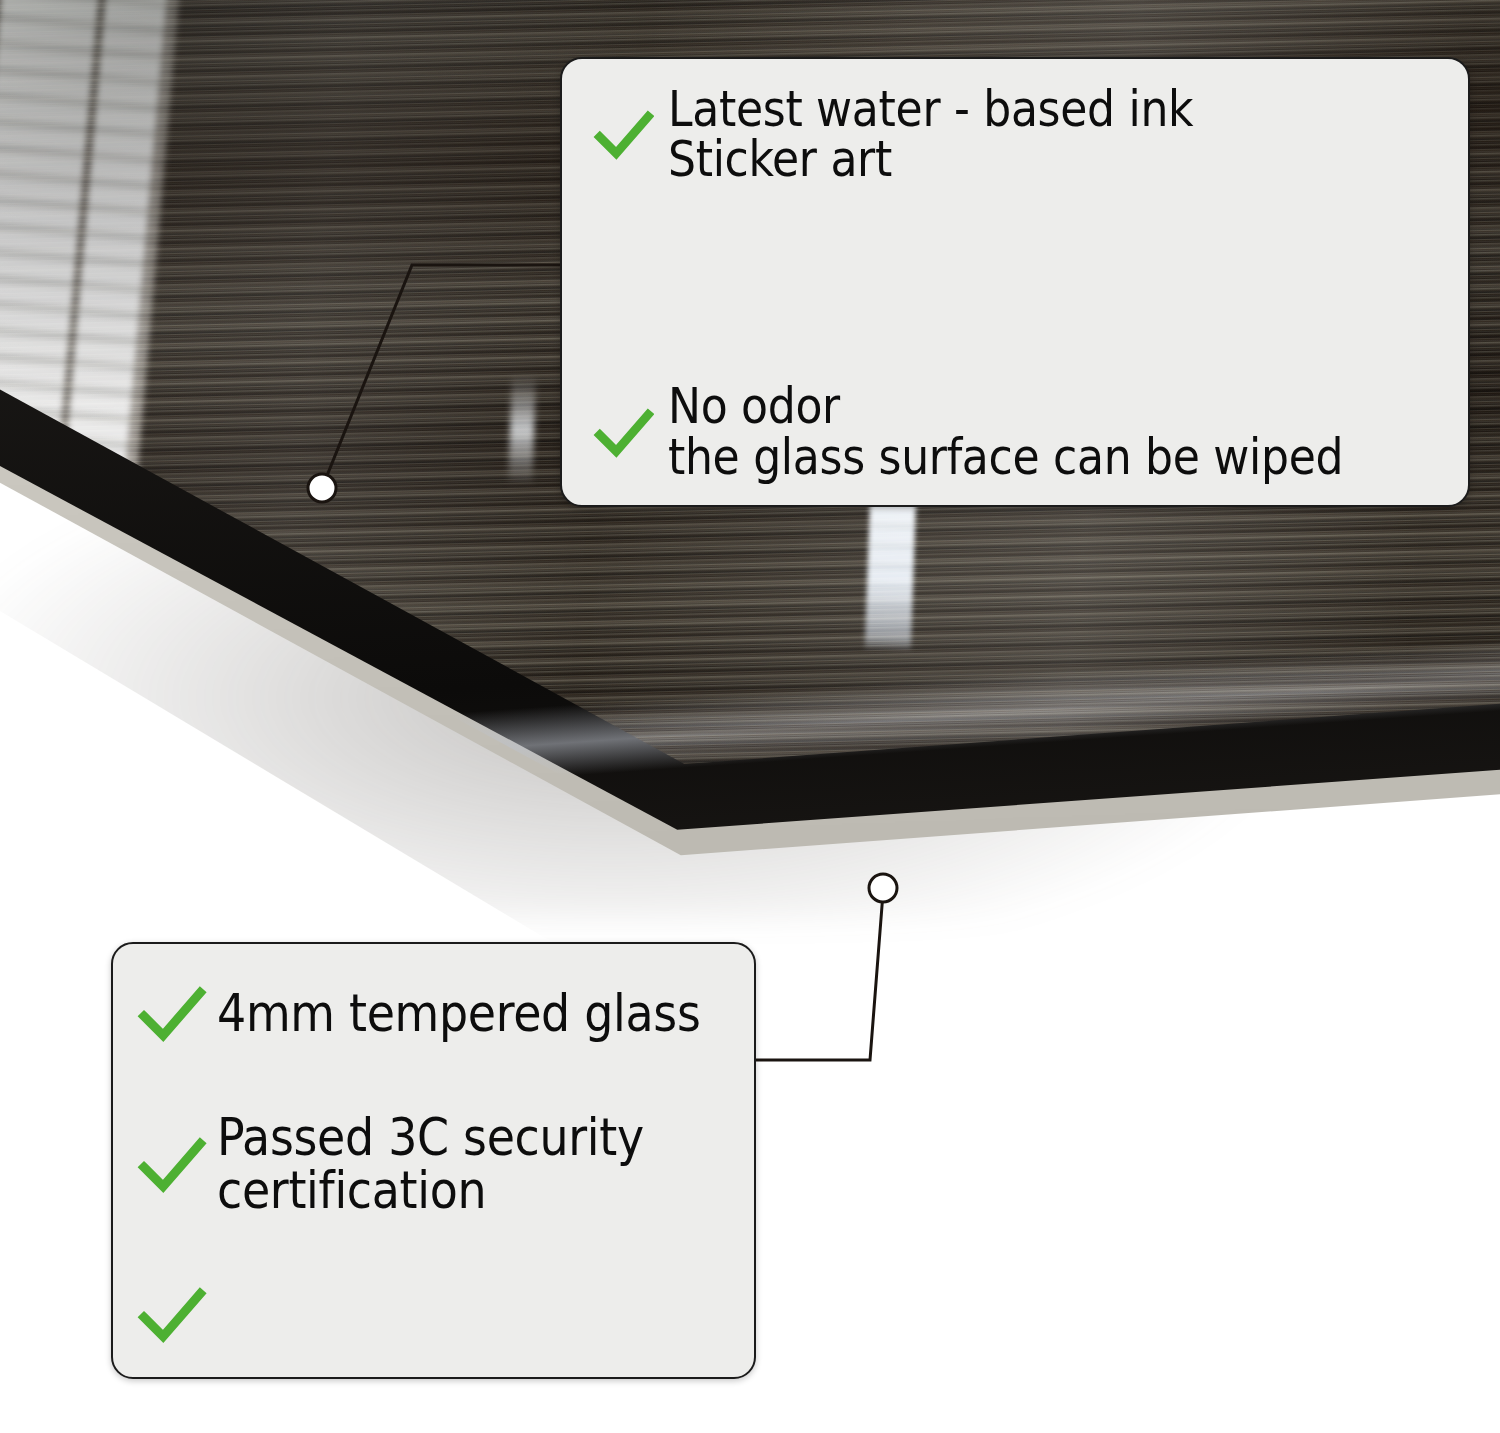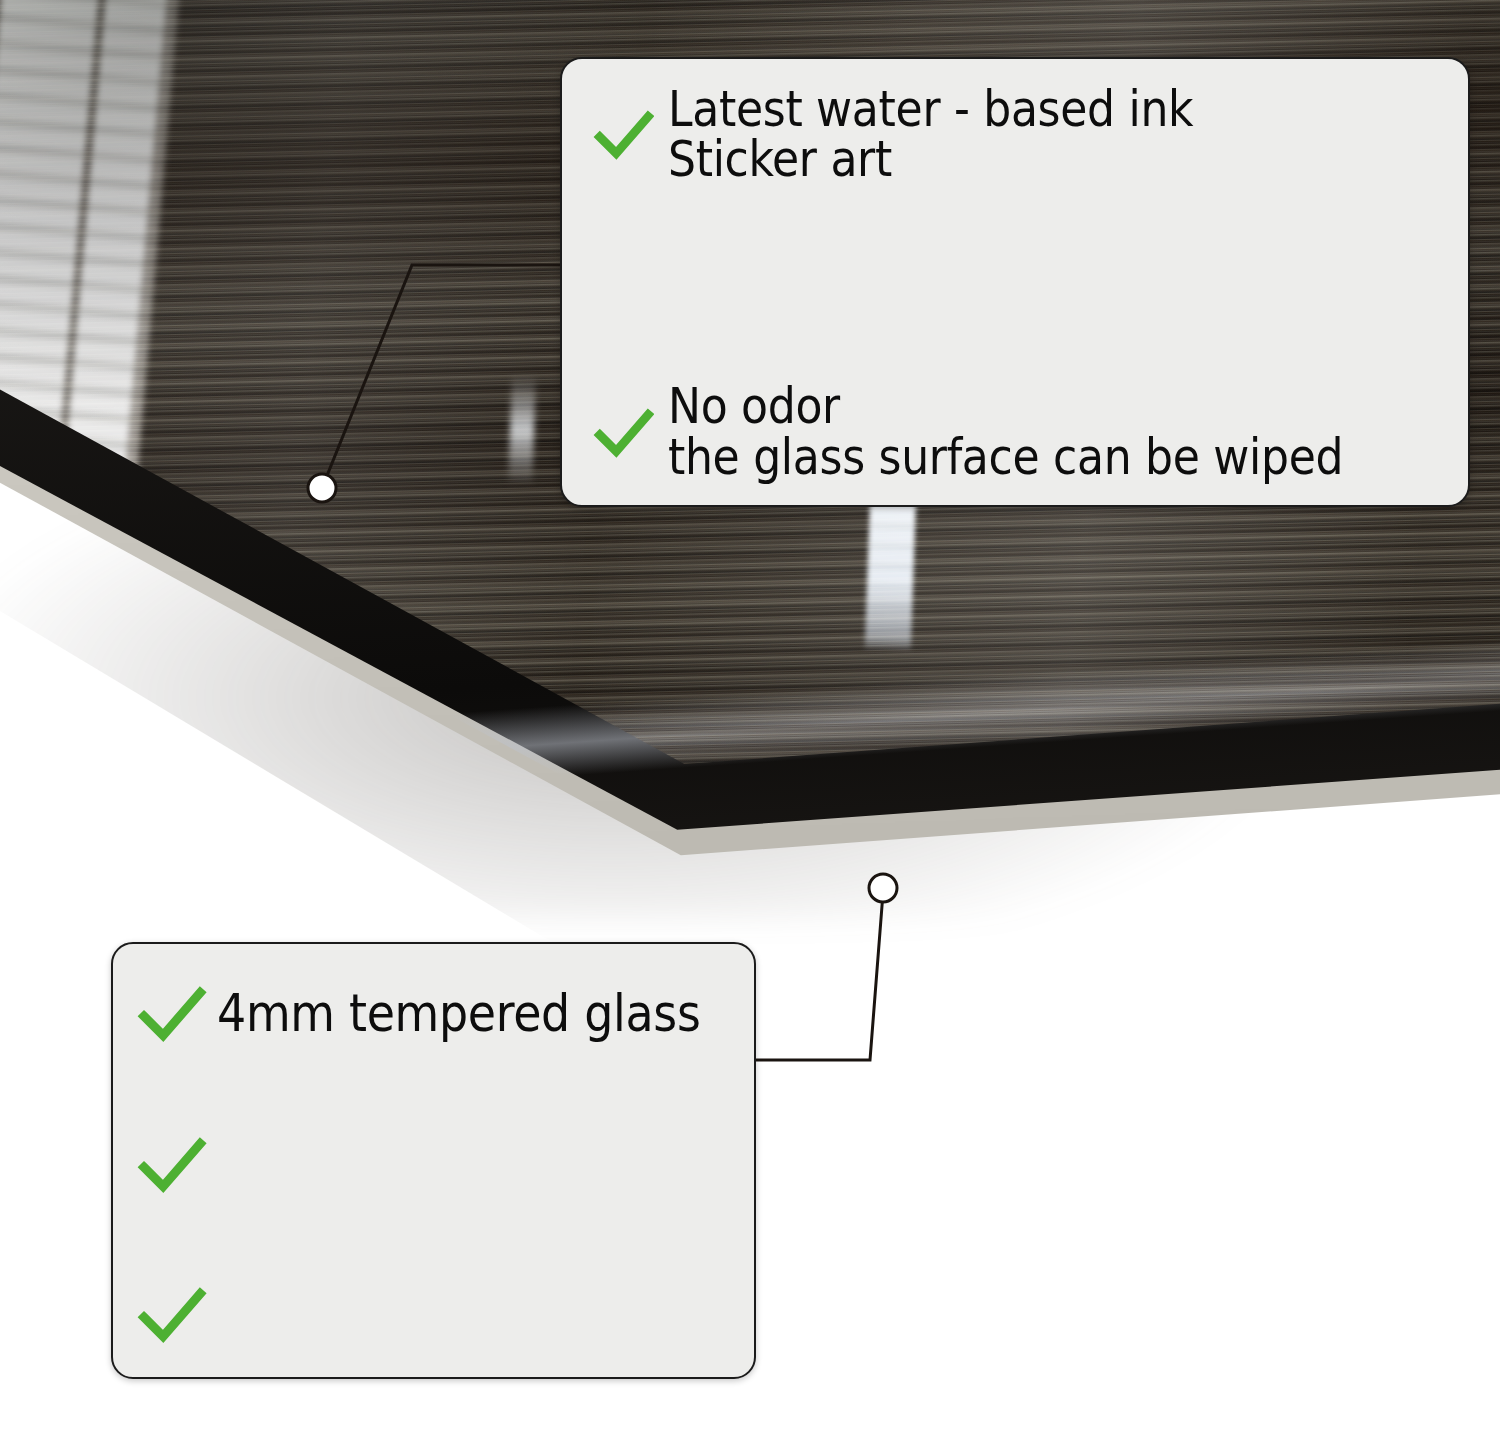--- a/index.html
+++ b/index.html
@@ -295,20 +295,22 @@
         <svg class="check" viewBox="0 0 64 64">
           <polyline points="8,34 25,51 58,13" fill="none" stroke="#4DB032" stroke-width="8" stroke-linecap="square" stroke-linejoin="miter"></polyline>
         </svg>
         <span class="feature-text">4mm tempered glass</span>
       </li>
 
       <li class="feature">
         <svg class="check" viewBox="0 0 64 64">
           <polyline points="8,34 25,51 58,13" fill="none" stroke="#4DB032" stroke-width="8" stroke-linecap="square" stroke-linejoin="miter"></polyline>
         </svg>
+        <span class="feature-text">Passed 3C security
+certification</span>
       </li>
 
       <li class="feature">
         <svg class="check" viewBox="0 0 64 64">
           <polyline points="8,34 25,51 58,13" fill="none" stroke="#4DB032" stroke-width="8" stroke-linecap="square" stroke-linejoin="miter"></polyline>
         </svg>
       </li>
 
     </ul>
   </div>

